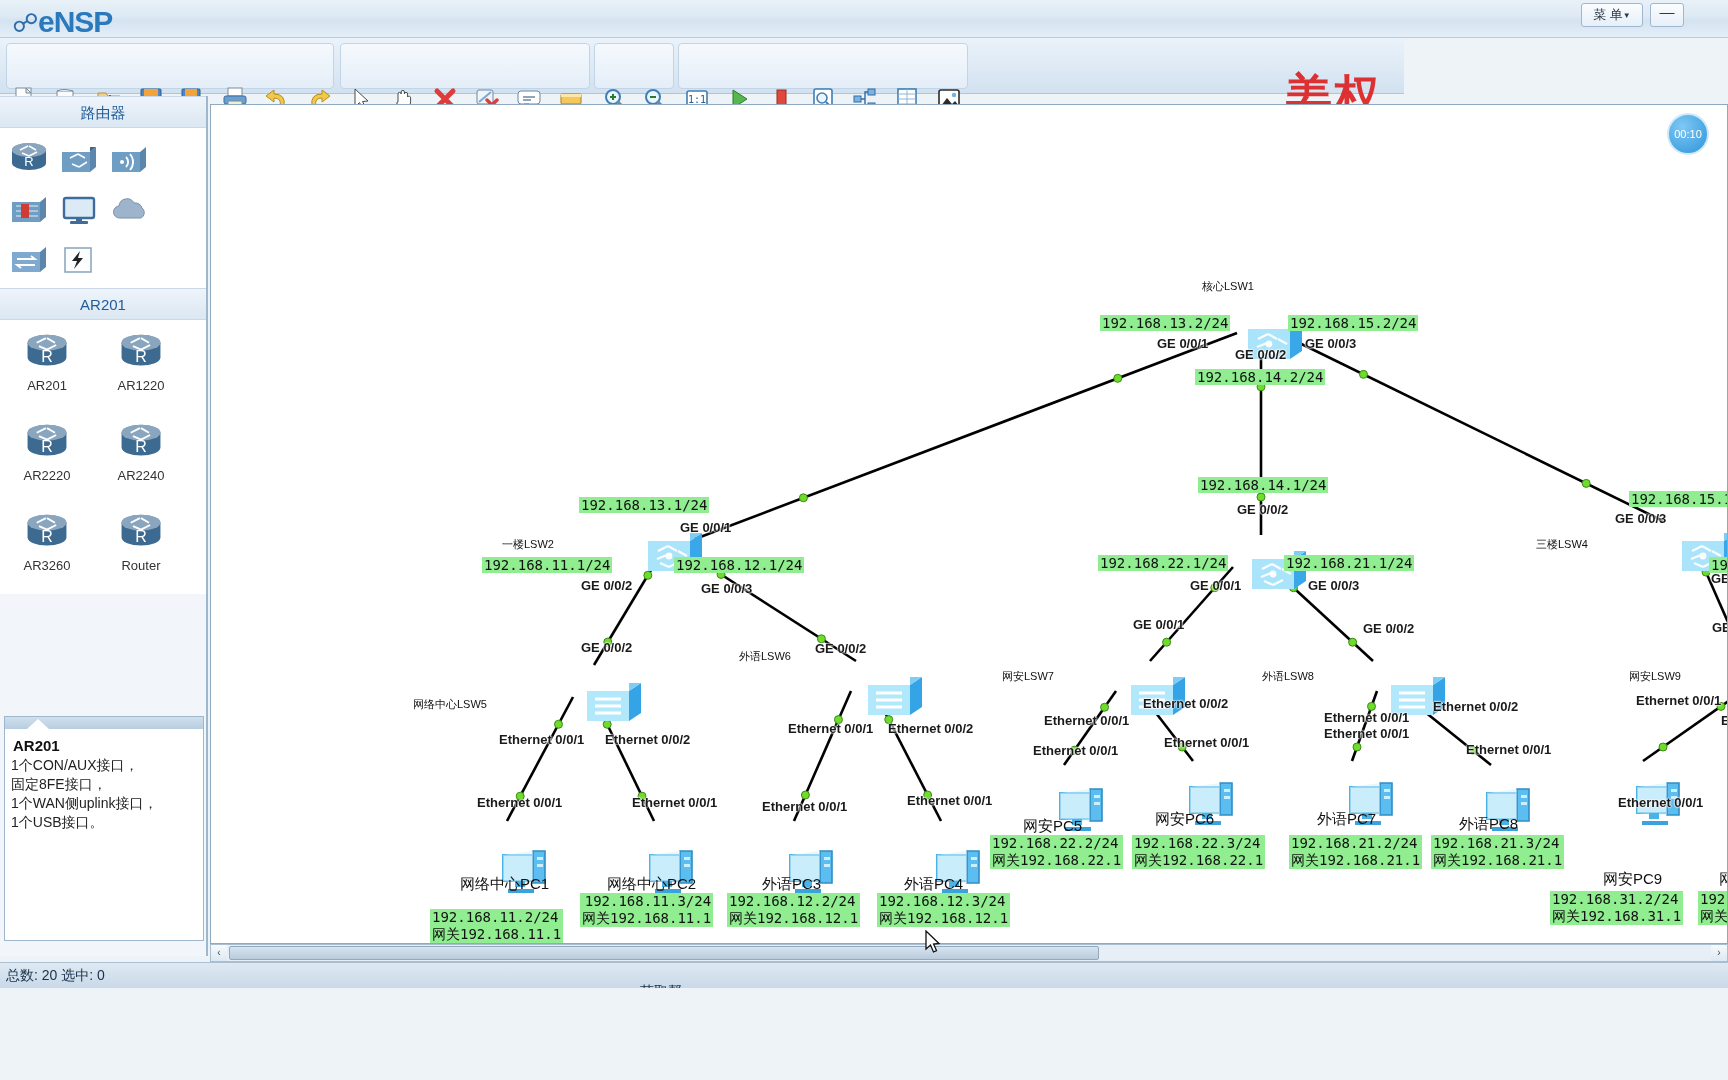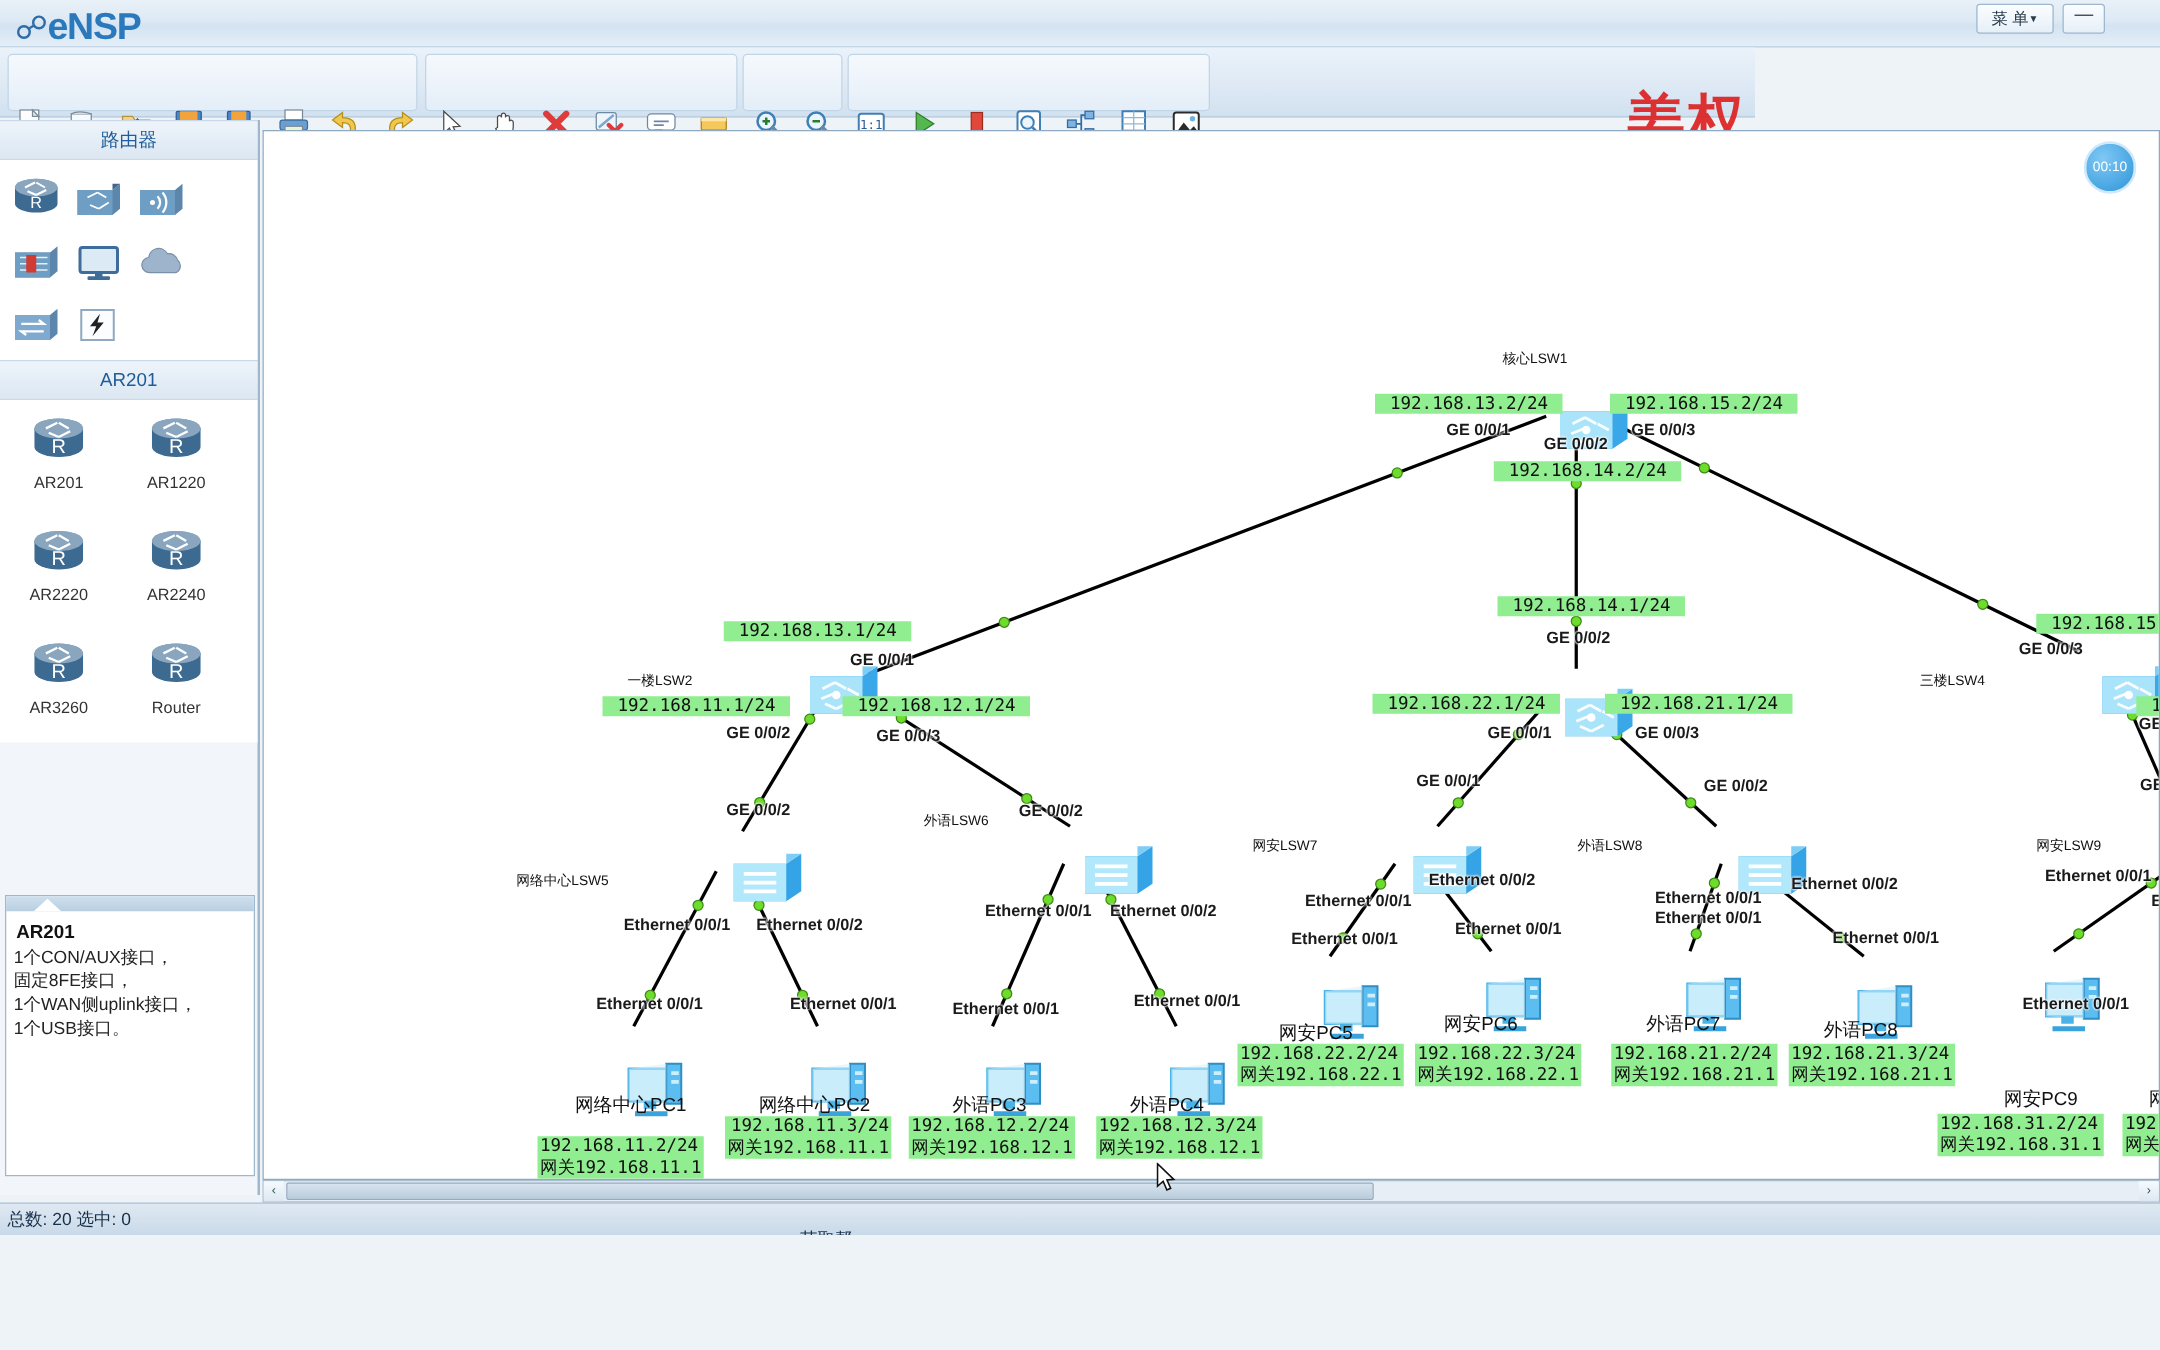--- a/index.html
+++ b/index.html
@@ -63,21 +63,21 @@
     background:linear-gradient(180deg,#f5f9fd,#e4eef8);
     border:1px solid #c2d5e6; border-radius:4px;
   }
   .tbi{
     position:absolute; top:44px; width:34px; height:34px;
     border-radius:4px; cursor:pointer;
     display:flex; align-items:center; justify-content:center;
   }
   .tbi svg{ display:block; }
   #watermark{
-    position:absolute; right:6px; top:28px;
+    position:absolute; right:22px; top:28px;
     font-size:46px; color:#d22; font-weight:bold;
     font-family:Liberation Mono, monospace; letter-spacing:2px;
     opacity:.92;
     margin-left:22px;
   }
 
   
   #leftpanel{
     position:absolute; left:0; top:96px; width:208px; height:860px;
     background:#f2f6fa; border-right:2px solid #9fb7cd;
@@ -134,21 +134,21 @@
   #canvas{ position:absolute; left:0; top:0; width:1518px; height:840px; }
   #canvas svg{ position:absolute; left:0; top:0; }
 
   .node{ position:absolute; }
   .node .nm{
     position:absolute; white-space:nowrap; font-size:11px; color:#111;
   }
   .iplabel{
     position:absolute; background:#90ee90; color:#111;
     font-family:"DejaVu Sans Mono", monospace; font-size:14px;
-    white-space:nowrap; padding:0 12px; line-height:1.15;
+    white-space:nowrap; padding:0 2px; line-height:1.15;
   }
   .iflabel{
     position:absolute; white-space:nowrap; font-size:13px; color:#1a1a1a;
     font-weight:bold; text-shadow:0 0 2px #fff,0 0 2px #fff,0 0 2px #fff;
   }
   .pcbox{
     position:absolute; background:#90ee90; color:#111;
     font-family:"DejaVu Sans Mono", monospace; font-size:14px;
     white-space:nowrap; line-height:1.22; padding:0 2px;
   }

